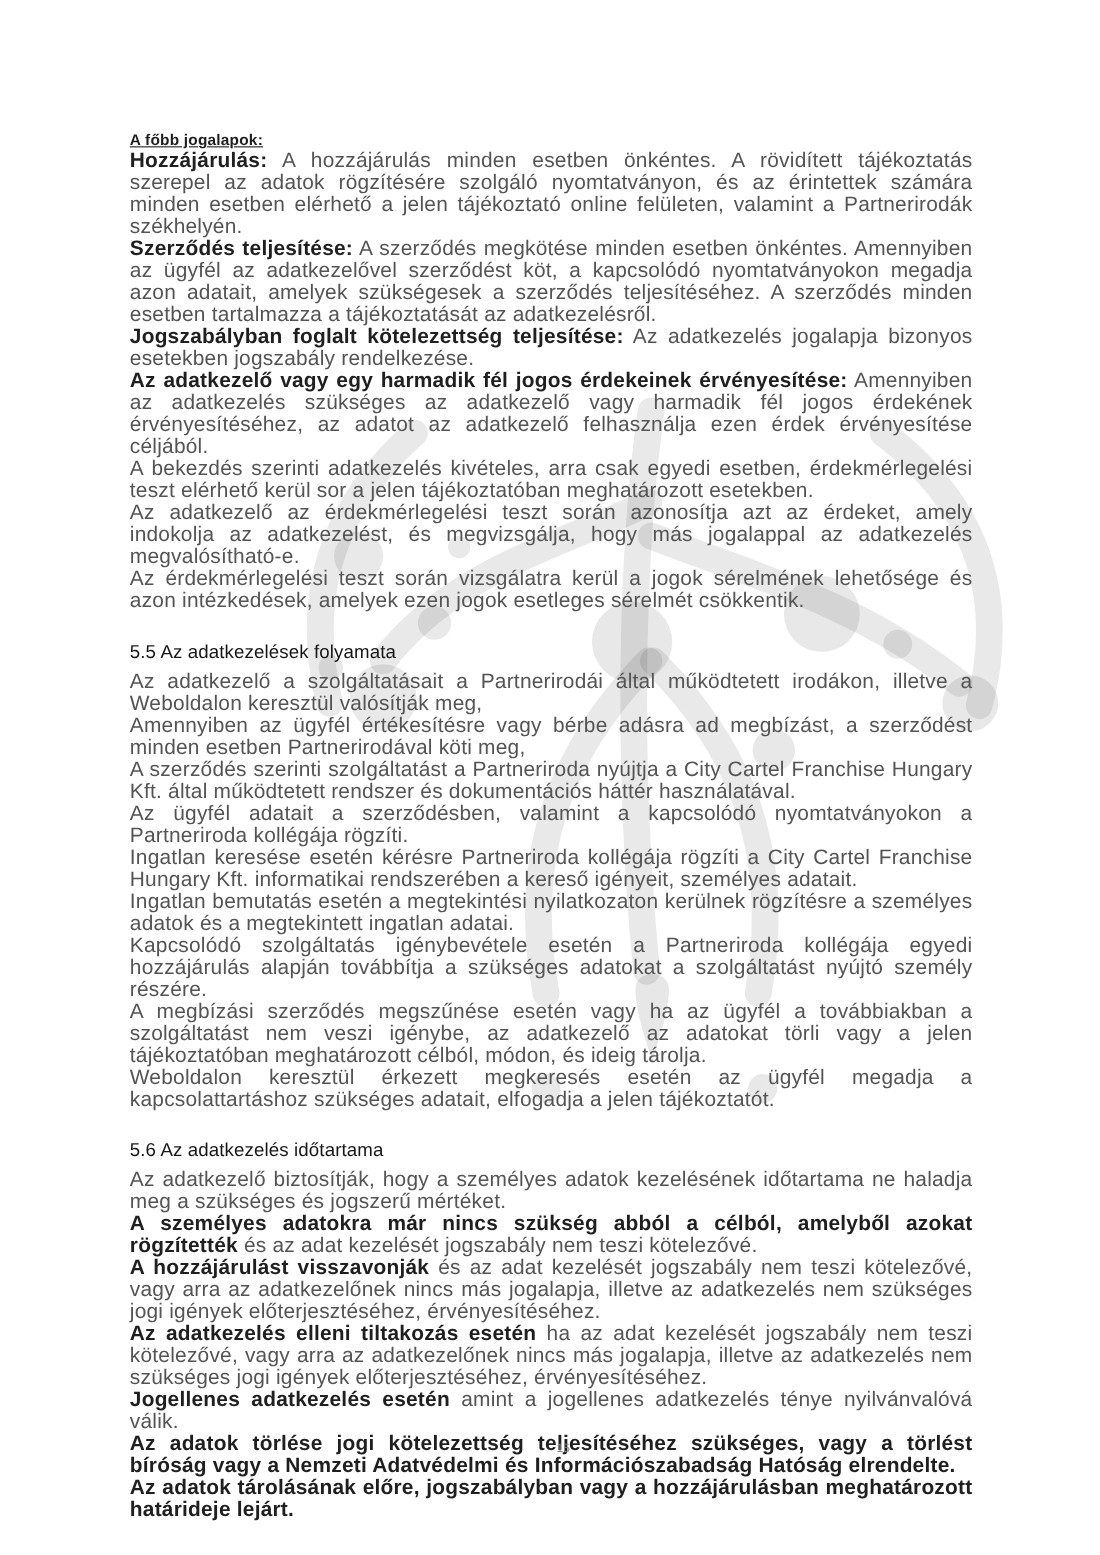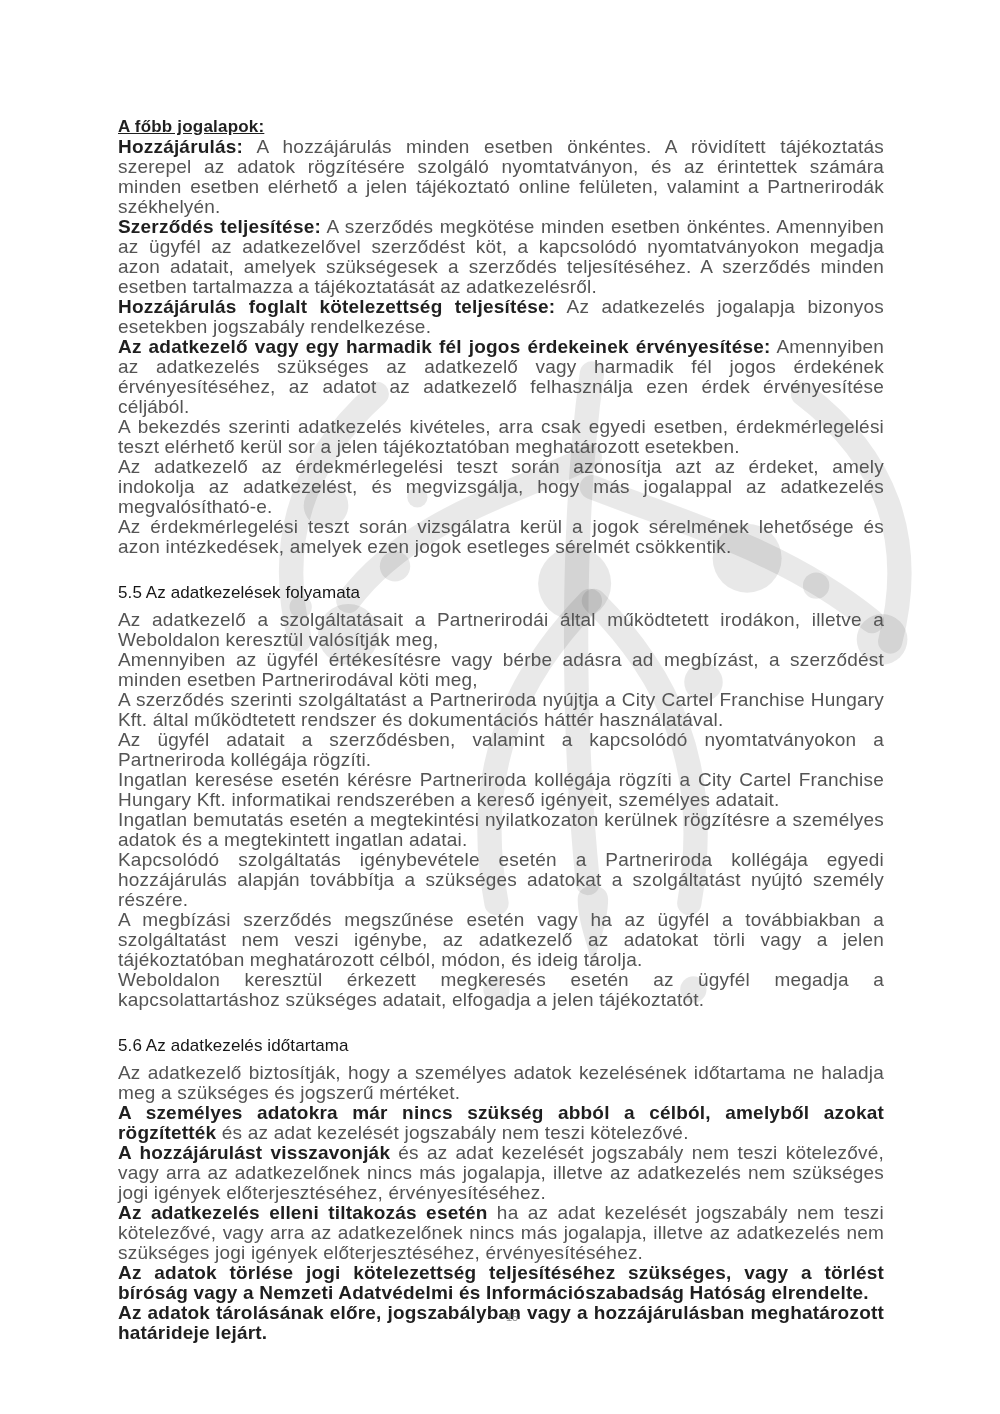--- a/index.html
+++ b/index.html
@@ -32,21 +32,21 @@
     margin: 0;
     font-size: 19px;
     line-height: 20px;
     letter-spacing: 0.2px;
     color: #545454;
     text-align: justify;
   }
   p strong, .bold { color: #1f1f1f; font-weight: 700; }
   .underline { text-decoration: underline; }
   .title-line {
-    font-size: 17px; line-height: 20px;
+    font-size: 14px; line-height: 20px;
     color: #1f1f1f; font-weight: 700;
     text-align: left;
   }
   h2 {
     margin: 25px 0 6px 0;
     font-size: 17px;
     line-height: 22px;
     color: #161616;
     font-weight: 400;
     letter-spacing: 0.1px;
@@ -101,21 +101,21 @@
 
     <p>
       <strong>Hozzájárulás:</strong>
       <span>A hozzájárulás minden esetben önkéntes.  A rövidített tájékoztatás szerepel az adatok rögzítésére szolgáló nyomtatványon, és az érintettek számára minden esetben elérhető a jelen tájékoztató online felületen, valamint a Partnerirodák székhelyén.</span>
     </p>
     <p>
       <strong>Szerződés teljesítése:</strong>
       <span>A szerződés megkötése minden esetben önkéntes. Amennyiben az ügyfél az adatkezelővel szerződést köt, a kapcsolódó nyomtatványokon megadja azon adatait, amelyek szükségesek a szerződés teljesítéséhez. A szerződés minden esetben tartalmazza a tájékoztatását az adatkezelésről.</span>
     </p>
     <p>
-      <strong>Hozzájárulás foglalt kötelezettség teljesítése:</strong>
+      <strong>Jogszabályban foglalt kötelezettség teljesítése:</strong>
       <span>Az adatkezelés jogalapja bizonyos esetekben jogszabály rendelkezése.</span>
     </p>
     <p>
       <strong>Az adatkezelő vagy egy harmadik fél jogos érdekeinek érvényesítése:</strong>
       <span>Amennyiben az adatkezelés szükséges az adatkezelő vagy harmadik fél jogos érdekének érvényesítéséhez, az adatot az adatkezelő felhasználja ezen érdek érvényesítése céljából.</span>
     </p>
     <p>
       <span>A bekezdés szerinti adatkezelés kivételes, arra csak egyedi esetben, érdekmérlegelési teszt elérhető kerül sor a jelen tájékoztatóban meghatározott esetekben.</span>
     </p>
     <p>
@@ -147,20 +147,24 @@
       <span>és az adat kezelését jogszabály nem teszi kötelezővé.</span>
     </p>
     <p>
       <strong>A hozzájárulást visszavonják</strong>
       <span>és az adat kezelését jogszabály nem teszi kötelezővé, vagy arra az adatkezelőnek nincs más jogalapja, illetve az adatkezelés nem szükséges jogi igények előterjesztéséhez, érvényesítéséhez.</span>
     </p>
     <p>
       <strong>Az adatkezelés elleni tiltakozás esetén</strong>
       <span>ha az adat kezelését jogszabály nem teszi kötelezővé, vagy arra az adatkezelőnek nincs más jogalapja, illetve az adatkezelés nem szükséges jogi igények előterjesztéséhez, érvényesítéséhez.</span>
     </p>
+    <p>
+      <strong>Jogellenes adatkezelés esetén</strong>
+      <span>amint a jogellenes adatkezelés ténye nyilvánvalóvá válik.</span>
+    </p>
     <p class="allbold">
       <strong>Az adatok törlése jogi kötelezettség teljesítéséhez szükséges, vagy a törlést bíróság vagy a Nemzeti Adatvédelmi és Információszabadság Hatóság elrendelte.</strong>
     </p>
     <p class="allbold">
       <strong>Az adatok tárolásának előre, jogszabályban vagy a hozzájárulásban meghatározott határideje lejárt.</strong>
     </p>
 
   </div>
 
   <div class="footer">15</div>

